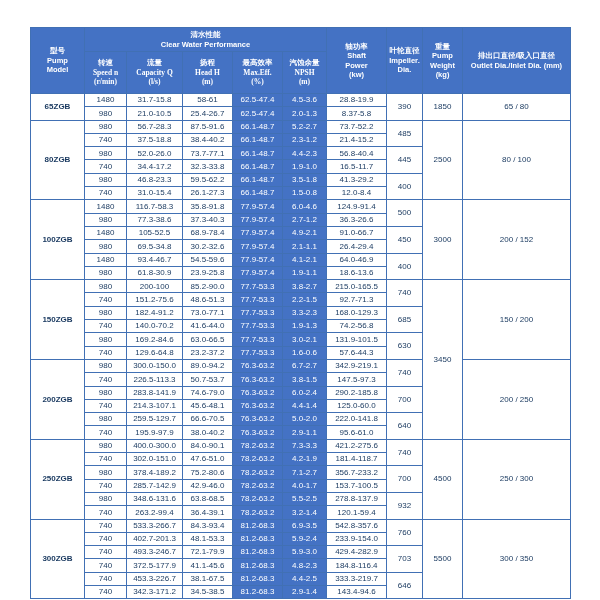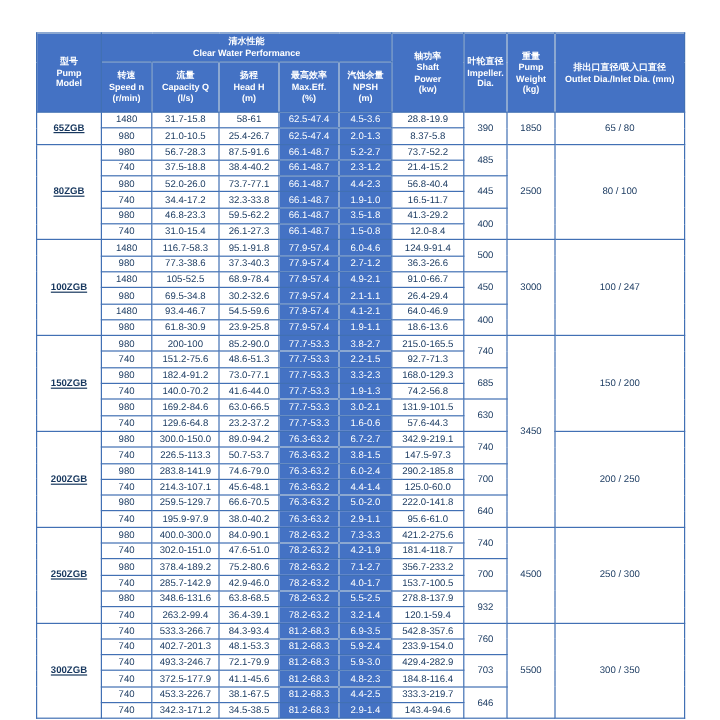--- a/index.html
+++ b/index.html
@@ -31,23 +31,23 @@
   }
   .spec thead th {
     background: #4472c4;
     color: #ffffff;
     font-weight: bold;
     font-size: 7.5px;
     white-space: pre-line;
     line-height: 1.25;
   }
   .spec thead tr.group-row th { height: 24px; }
-  .spec thead tr.cols-row th { height: 42px; }
+  .spec thead tr.cols-row th { height: 42px; font-family: Liberation Serif, serif; }
   .spec tbody tr { height: 13.3px; }
-  .spec td.model { font-weight: bold; font-size: 8px; text-decoration: underline; }
+  .spec td.model { font-weight: bold; font-size: 8px; }
   .spec td.hl { background: #4472c4; color: #ffffff; }
 </style>
 </head>
 <body>
 
 <div class="page">
   <table class="spec">
     <colgroup>
       <col style="width:54px">
         <col style="width:42px">
@@ -171,27 +171,27 @@
           <td>31.0-15.4</td>
           <td>26.1-27.3</td>
           <td class="hl">66.1-48.7</td>
           <td class="hl">1.5-0.8</td>
           <td>12.0-8.4</td>
         </tr>
         <tr>
           <td rowspan="6" class="model">100ZGB</td>
           <td>1480</td>
           <td>116.7-58.3</td>
-          <td>95.1-91.8</td>
+          <td>35.8-91.8</td>
           <td class="hl">77.9-57.4</td>
           <td class="hl">6.0-4.6</td>
           <td>124.9-91.4</td>
           <td rowspan="2">500</td>
           <td rowspan="6">3000</td>
-          <td rowspan="6">100 / 247</td>
+          <td rowspan="6">200 / 152</td>
         </tr>
         <tr>
           <td>980</td>
           <td>77.3-38.6</td>
           <td>37.3-40.3</td>
           <td class="hl">77.9-57.4</td>
           <td class="hl">2.7-1.2</td>
           <td>36.3-26.6</td>
         </tr>
         <tr>

